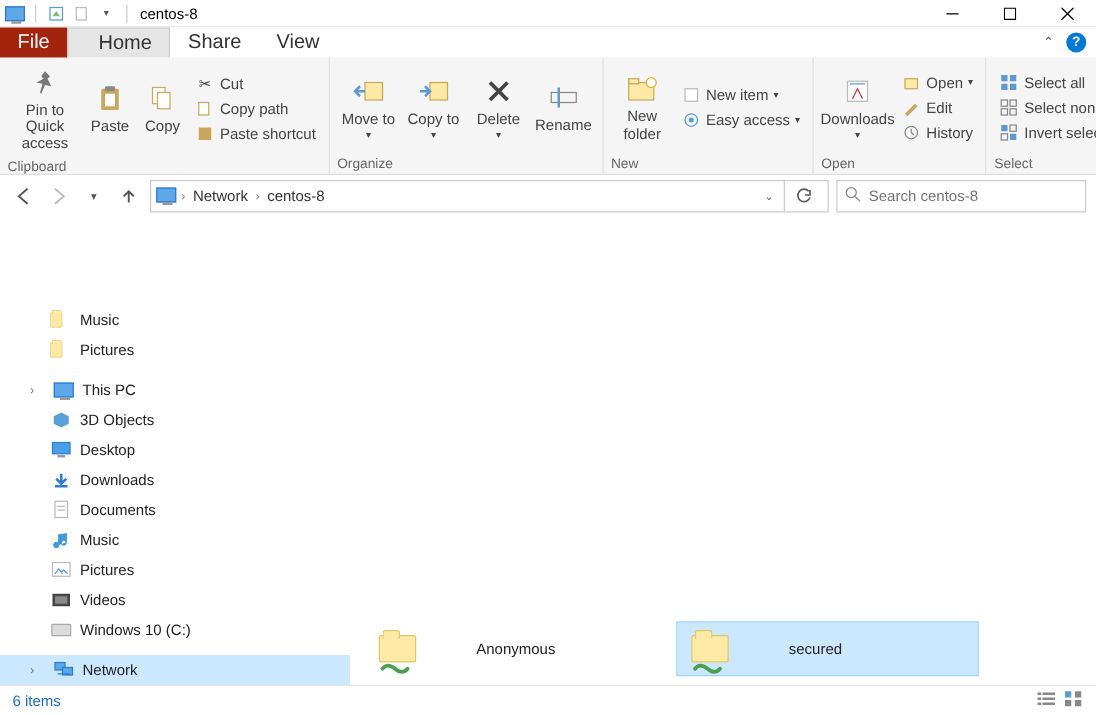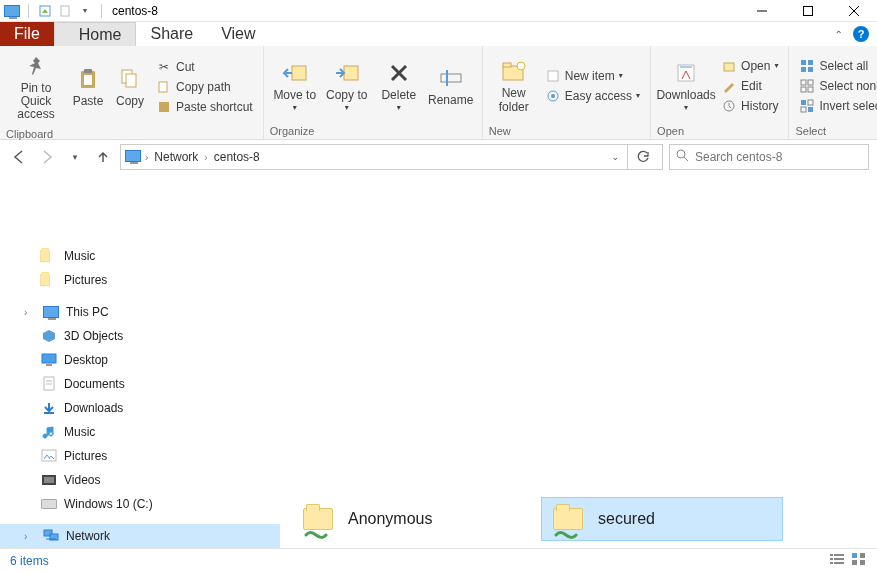--- a/index.html
+++ b/index.html
@@ -55,21 +55,21 @@
 .tree-item.l2 { padding-left: 40px; }
 .tree-item.sel { background: #cce8ff; }
 .tree-item .tw { width: 12px; color: #777; font-size: 10px; display: inline-flex; }
 .tree-item .ti { width: 18px; height: 18px; display: inline-flex; align-items: center; justify-content: center; }
 .tree-sep { height: 8px; }
 
 .content { flex: 1; padding: 8px 12px; display: flex; gap: 10px; align-items: flex-start; flex-wrap: wrap; align-content: flex-start; }
 .folder-item { width: 240px; height: 42px; display: flex; align-items: center; gap: 10px; padding: 2px 6px; cursor: default; }
 .folder-item.sel { background: #cce8ff; outline: 1px solid #99d1ff; }
 .folder-item .fi { width: 40px; height: 36px; display: flex; align-items: center; justify-content: center; position: relative; }
-.folder-item .fn { font-size: 16px; color: #222; }
+.folder-item .fn { font-size: 12px; color: #222; margin-left: 33px; }
 
 
 .status { height: 24px; border-top: 1px solid #e5e5e5; display: flex; align-items: center; padding: 0 10px; font-size: 12px; color: #1b6ec2; }
 .status .right { margin-left: auto; display: flex; gap: 6px; color: #888; }
 
 
 .folder-shape { width: 30px; height: 22px; background: #ffe9a6; border: 1px solid #e0c76a; border-radius: 2px; position: relative; }
 .folder-shape::before { content: ""; position: absolute; top: -5px; left: 2px; width: 12px; height: 6px; background: #ffe9a6; border: 1px solid #e0c76a; border-bottom: none; border-radius: 2px 2px 0 0; }
 .net-overlay { position: absolute; bottom: -2px; left: 6px; width: 20px; height: 10px; }
 .net-overlay svg { display: block; }
@@ -437,36 +437,36 @@
         <span class="ti">
           <svg width="16" height="14">
             <rect x="1" y="1" width="14" height="9" fill="#4aa0e8" stroke="#2b7cd3"></rect>
             <rect x="5" y="11" width="6" height="2" fill="#999"></rect>
           </svg>
         </span>
         <span>Desktop</span>
       </div>
     <div class="tree-item l2">
         <span class="ti">
+          <svg width="14" height="14">
+            <path d="M7 2 L7 9 M3 6 L7 10 L11 6" fill="none" stroke="#2b7cd3" stroke-width="2"></path>
+            <line x1="2" y1="12" x2="12" y2="12" stroke="#2b7cd3" stroke-width="2"></line>
+          </svg>
+        </span>
+        <span>Downloads</span>
+      </div>
+    <div class="tree-item l2">
+        <span class="ti">
           <svg width="14" height="16">
             <rect x="2" y="1" width="10" height="13" fill="#fff" stroke="#bbb"></rect>
             <line x1="4" y1="5" x2="10" y2="5" stroke="#bbb"></line>
             <line x1="4" y1="8" x2="10" y2="8" stroke="#bbb"></line>
           </svg>
         </span>
         <span>Documents</span>
-      </div>
-    <div class="tree-item l2">
-        <span class="ti">
-          <svg width="14" height="14">
-            <path d="M7 2 L7 9 M3 6 L7 10 L11 6" fill="none" stroke="#2b7cd3" stroke-width="2"></path>
-            <line x1="2" y1="12" x2="12" y2="12" stroke="#2b7cd3" stroke-width="2"></line>
-          </svg>
-        </span>
-        <span>Downloads</span>
       </div>
     <div class="tree-item l2">
         <span class="ti">
           <svg width="14" height="14">
             <path d="M5 11 A2 2 0 1 0 5 11.01 M5 11 L5 3 L11 2 L11 9 A2 2 0 1 0 11 9.01" fill="#3d9bd8" stroke="#3d9bd8"></path>
           </svg>
         </span>
         <span>Music</span>
       </div>
     <div class="tree-item l2">

